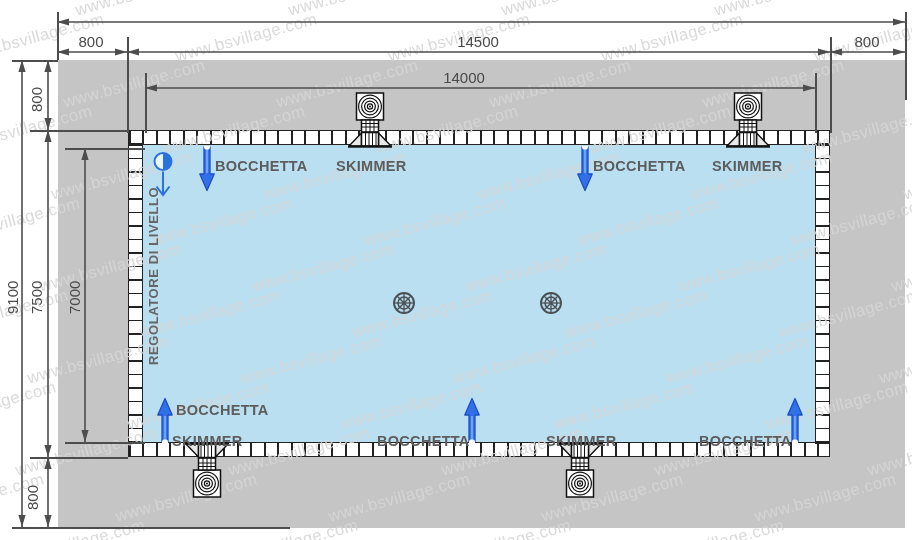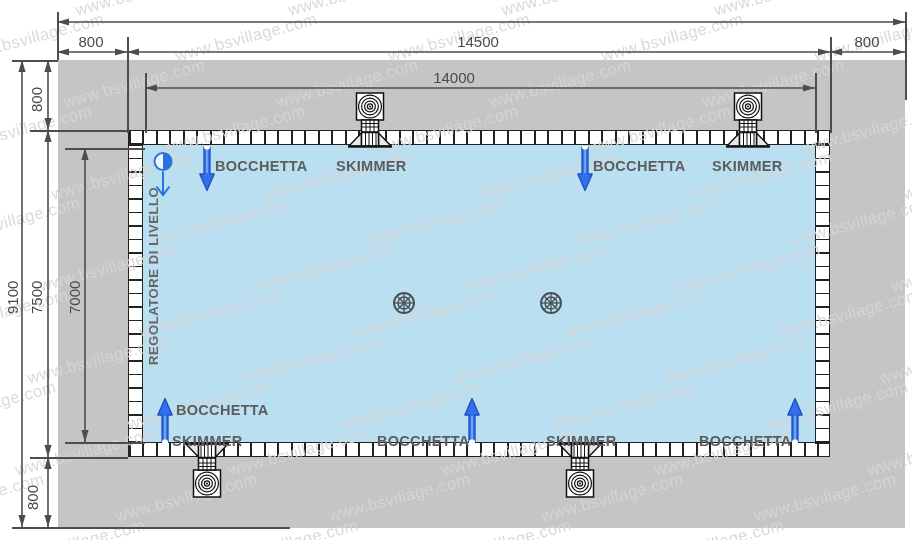--- a/index.html
+++ b/index.html
@@ -150,21 +150,21 @@
         <line x1="0" y1="5" x2="75" y2="5" stroke="#4d4d4d" stroke-width="1.6"></line>
     <polygon points="0,5 12,1.4 12,8.6" fill="#4d4d4d"></polygon>
     <polygon points="75,5 63,1.4 63,8.6" fill="#4d4d4d"></polygon>
       </svg>
       <div class="dimtxt hc" style="left: 867px; top: 33px;">800</div>
       <svg class="dim-svg" width="670" height="10" style="left: 145px; top: 83px;">
         <line x1="0" y1="5" x2="670" y2="5" stroke="#4d4d4d" stroke-width="1.6"></line>
     <polygon points="0,5 12,1.4 12,8.6" fill="#4d4d4d"></polygon>
     <polygon points="670,5 658,1.4 658,8.6" fill="#4d4d4d"></polygon>
       </svg>
-      <div class="dimtxt hc" style="left: 454px; top: 69px;">14000</div>
+      <div class="dimtxt hc" style="left: 464px; top: 69px;">14000</div>
       <svg class="dim-svg" width="10" height="467" style="left: 17px; top: 60px;">
         <line x1="5" y1="0" x2="5" y2="467" stroke="#4d4d4d" stroke-width="1.6"></line>
     <polygon points="5,0 1.4,12 8.6,12" fill="#4d4d4d"></polygon>
     <polygon points="5,467 1.4,455 8.6,455" fill="#4d4d4d"></polygon>
       </svg>
       <div class="dimtxt vr" style="left: 4px; top: 314px;">9100</div>
       <svg class="dim-svg" width="10" height="70" style="left: 43px; top: 60px;">
         <line x1="5" y1="0" x2="5" y2="70" stroke="#4d4d4d" stroke-width="1.6"></line>
     <polygon points="5,0 1.4,12 8.6,12" fill="#4d4d4d"></polygon>
     <polygon points="5,70 1.4,58 8.6,58" fill="#4d4d4d"></polygon>

